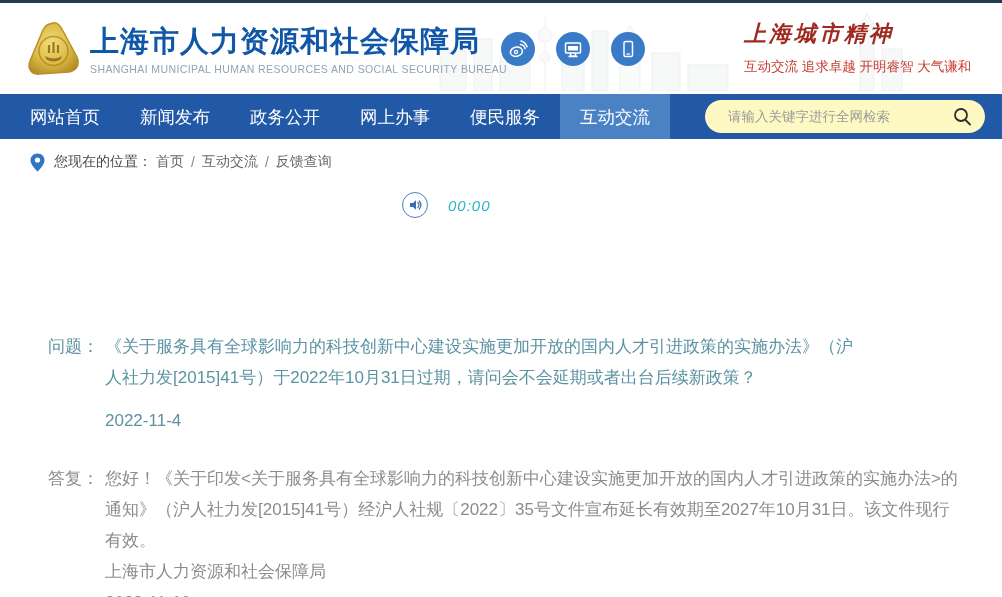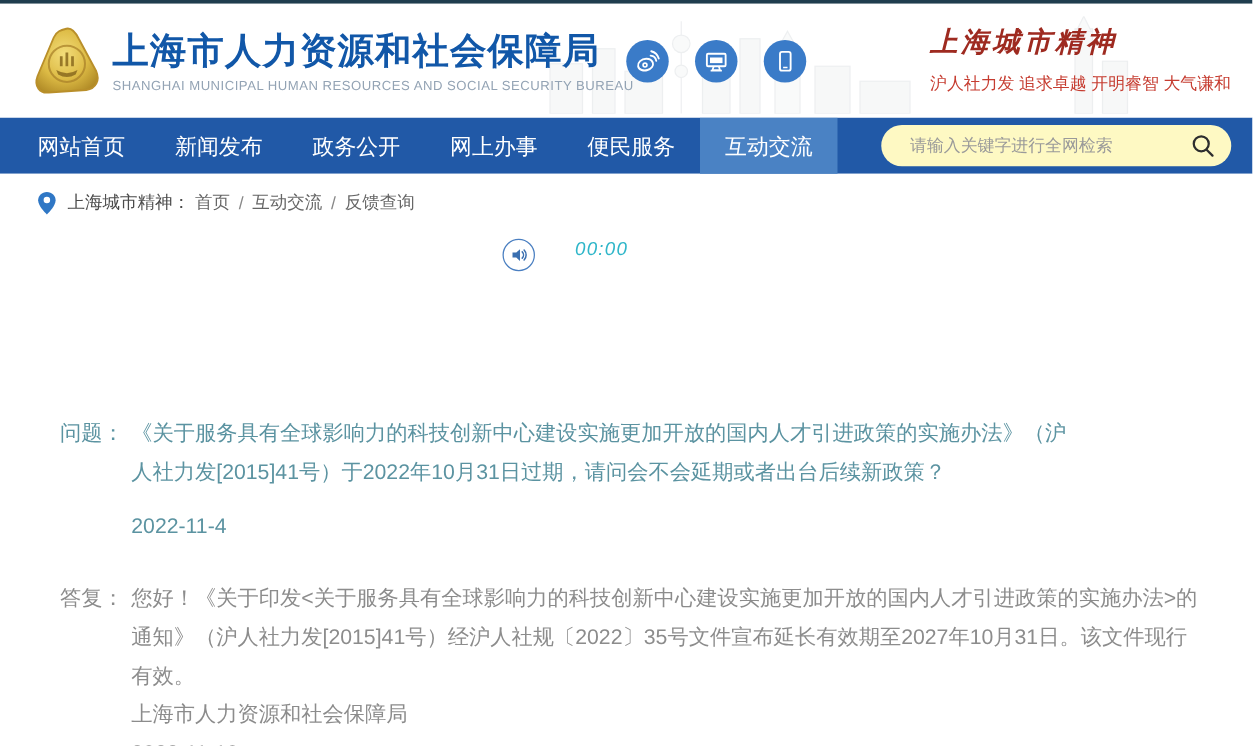--- a/index.html
+++ b/index.html
@@ -40,21 +40,21 @@
 
   
   .breadcrumb { height:46px; display:flex; align-items:center; padding-left:30px;
     font-size:14px; color:#555; background:#fff; }
   .pin { margin-right:9px; display:flex; }
   .bc-prefix { color:#4a4a4a; }
   .bc-link { color:#666; cursor:pointer; margin:0 4px; }
   .bc-sep { color:#888; margin:0 3px; }
 
   
-  .audio-row { margin:6px 0 0 402px; display:flex; height:28px;gap:12px; }
+  .audio-row { margin:6px 0 0 402px; display:flex; align-items:center; height:28px; }
   .audio-btn { width:26px; height:26px; border-radius:50%; border:1.5px solid #4a7fc1;
     display:flex; align-items:center; justify-content:center; cursor:pointer; background:#fff; }
   .audio-time { margin-left:20px; font-size:15px; font-style:italic; color:#2fb6c9;
     letter-spacing:1px; }
 
   
   .qa { padding-left:48px; }
   .q-block { margin-top:112px; display:flex; }
   .a-block { margin-top:27px; display:flex; }
   .q-label { width:57px; flex:none; font-size:17px; line-height:31px; color:#5b93a1; }
@@ -130,21 +130,21 @@
     <div class="soc-circle">
       <svg width="20" height="20" viewBox="0 0 20 20">
         <rect x="6" y="2.5" width="8.5" height="15" rx="1.6" fill="none" stroke="#fff" stroke-width="1.5"></rect>
         <line x1="8.5" y1="15" x2="12" y2="15" stroke="#fff" stroke-width="1.3"></line>
       </svg>
     </div>
   </div>
 
   <div class="spirit">
     <div class="spirit-title">上海城市精神</div>
-    <div class="spirit-text">沪人社力发 追求卓越 开明睿智 大气谦和</div>
+    <div class="spirit-text">互动交流 追求卓越 开明睿智 大气谦和</div>
   </div>
 </div>
 
 <div class="nav">
   <ul class="nav-items">
     <li class="nav-item">网站首页</li>
     <li class="nav-item">新闻发布</li>
     <li class="nav-item">政务公开</li>
     <li class="nav-item">网上办事</li>
     <li class="nav-item">便民服务</li>
@@ -159,21 +159,21 @@
   </div>
 </div>
 
 <div class="breadcrumb">
   <span class="pin">
     <svg width="15" height="19" viewBox="0 0 15 19">
       <path d="M7.5 0.5 C11.5 0.5 14.5 3.4 14.5 7.2 C14.5 11.4 9.5 16.6 7.5 18.5 C5.5 16.6 0.5 11.4 0.5 7.2 C0.5 3.4 3.5 0.5 7.5 0.5 Z" fill="#2f77c5"></path>
       <circle cx="7.5" cy="7" r="2.6" fill="#fff"></circle>
     </svg>
   </span>
-  <span class="bc-prefix">上海城市精神：</span>
+  <span class="bc-prefix">您现在的位置：</span>
   <span class="bc-link">首页</span>
   <span class="bc-sep">/</span>
   <span class="bc-link">互动交流</span>
   <span class="bc-sep">/</span>
   <span class="bc-link">反馈查询</span>
 </div>
 
 <div>
 
   <div class="audio-row">

